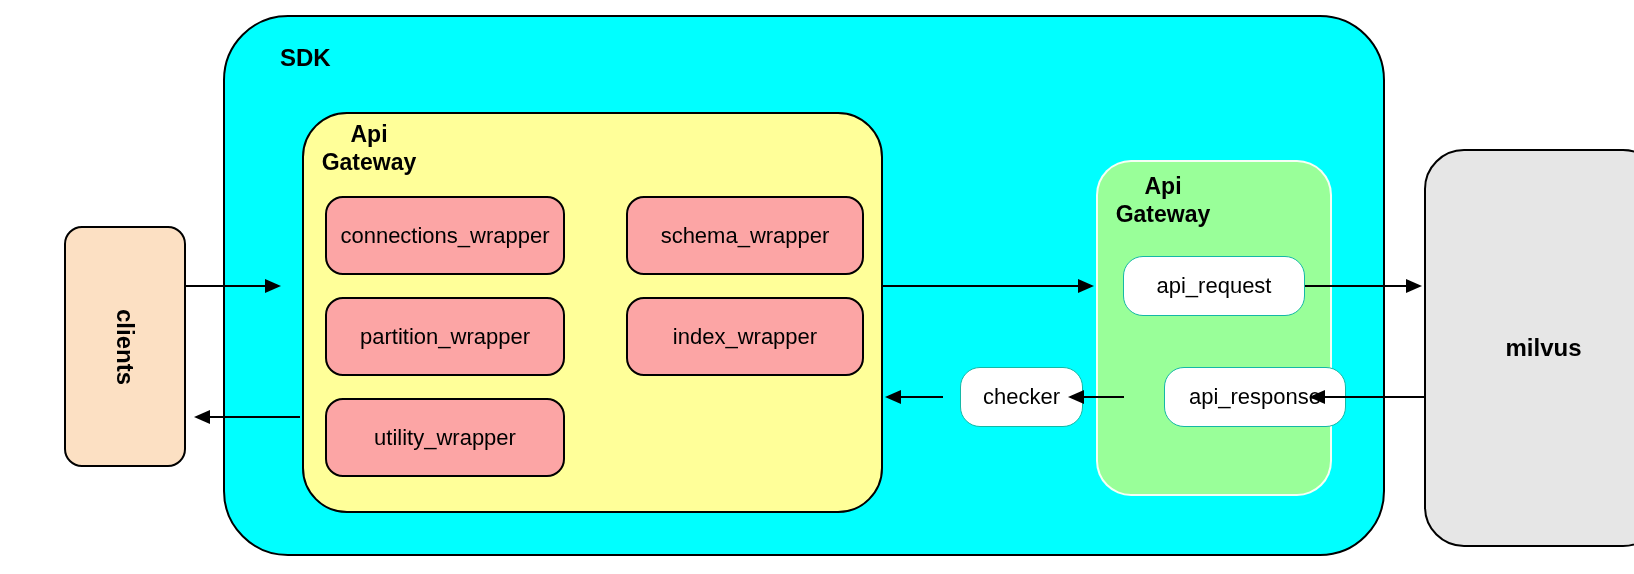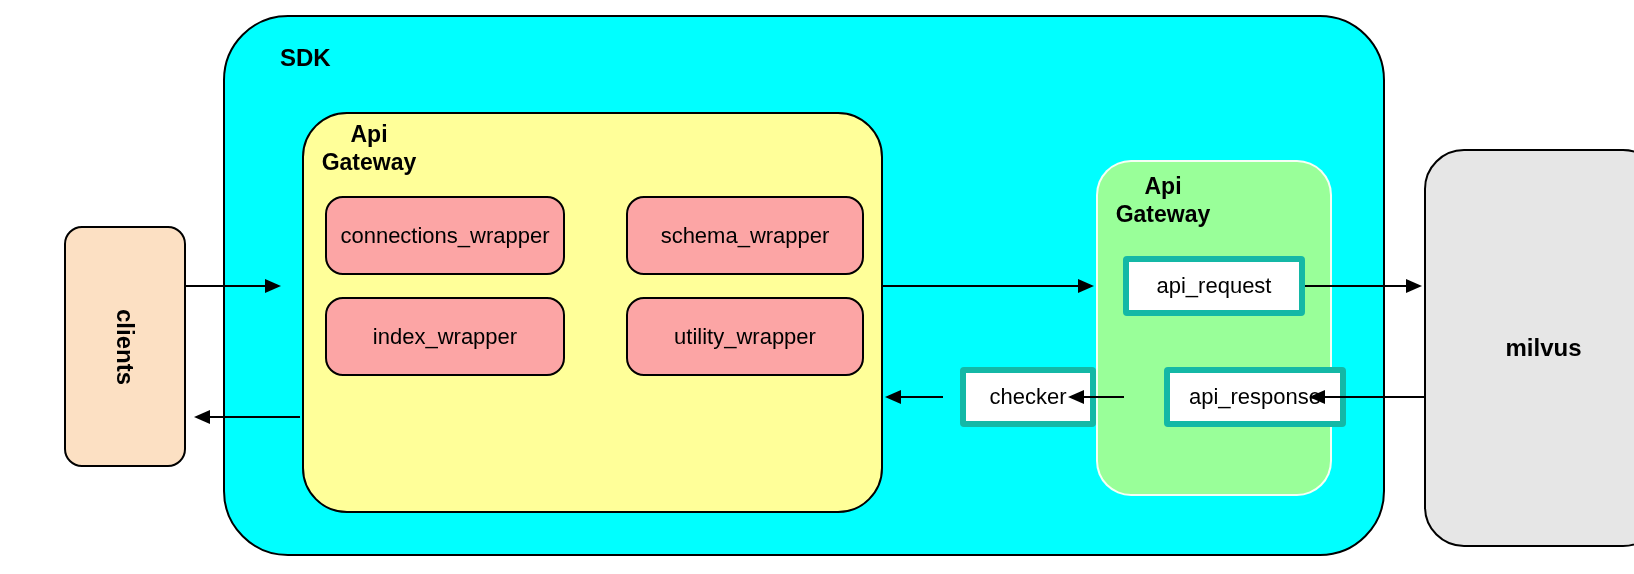--- a/index.html
+++ b/index.html
@@ -30,25 +30,25 @@
     grid-template-columns:240px 238px;grid-auto-rows:79px;column-gap:61px;row-gap:22px;}
   .wbox{box-sizing:border-box;border:2px solid #000;border-radius:18px;background:#fca5a5;
     display:flex;align-items:center;justify-content:center;font-size:22px;}
 
   
   #api-gateway{left:1048px;top:160px;width:236px;height:336px;border:2px solid rgba(255,255,255,0.9);
     border-radius:35px;position:absolute;box-sizing:border-box;}
   #api-gateway-label{position:absolute;left:1050px;top:172px;width:130px;text-align:center;
     font-size:23px;font-weight:bold;line-height:1.22;}
 
-  .small-box{position:absolute;box-sizing:border-box;border:6px solid #14b8a6;border-radius:4px;
+  .small-box{position:absolute;box-sizing:border-box;border:1px solid #14b8a6;border-radius:20px;
     background:#fff;display:flex;align-items:center;justify-content:center;font-size:22px;text-align:right;}
   #api-request{left:1075px;top:256px;width:182px;height:60px;}
   #api-response{left:1116px;top:367px;width:182px;height:60px;}
-  #checker{left:912px;top:367px;width:136px;height:60px;}
+  #checker{left:912px;top:367px;width:123px;height:60px;}
 
   
   #milvus{left:1376px;top:149px;width:239px;height:398px;border-radius:40px;
     display:flex;align-items:center;justify-content:center;font-size:24px;font-weight:bold;}
 
   
   .shaft{position:absolute;height:2px;background:#000;z-index:5;}
   .head{position:absolute;width:0;height:0;z-index:5;}
   .head-right{border-top:7px solid transparent;border-bottom:7px solid transparent;border-left:16px solid #000;}
   .head-left{border-top:7px solid transparent;border-bottom:7px solid transparent;border-right:16px solid #000;}
@@ -67,20 +67,21 @@
 
   <div class="node rounded-md" id="api-wrapper" style="background-color: rgb(255, 255, 153);"></div>
   <div id="api-wrapper-label">
     <div>Api</div>
     <div>Gateway</div>
   </div>
 
   <div id="wrapper-grid">
     <div class="wbox">connections_wrapper</div>
     <div class="wbox">schema_wrapper</div>
+    <div class="wbox">partition_wrapper</div>
     <div class="wbox">index_wrapper</div>
     <div class="wbox">utility_wrapper</div>
   </div>
 
   <div id="api-gateway" style="background-color: rgb(153, 255, 153);"></div>
   <div id="api-gateway-label">
     <div>Api</div>
     <div>Gateway</div>
   </div>
 

